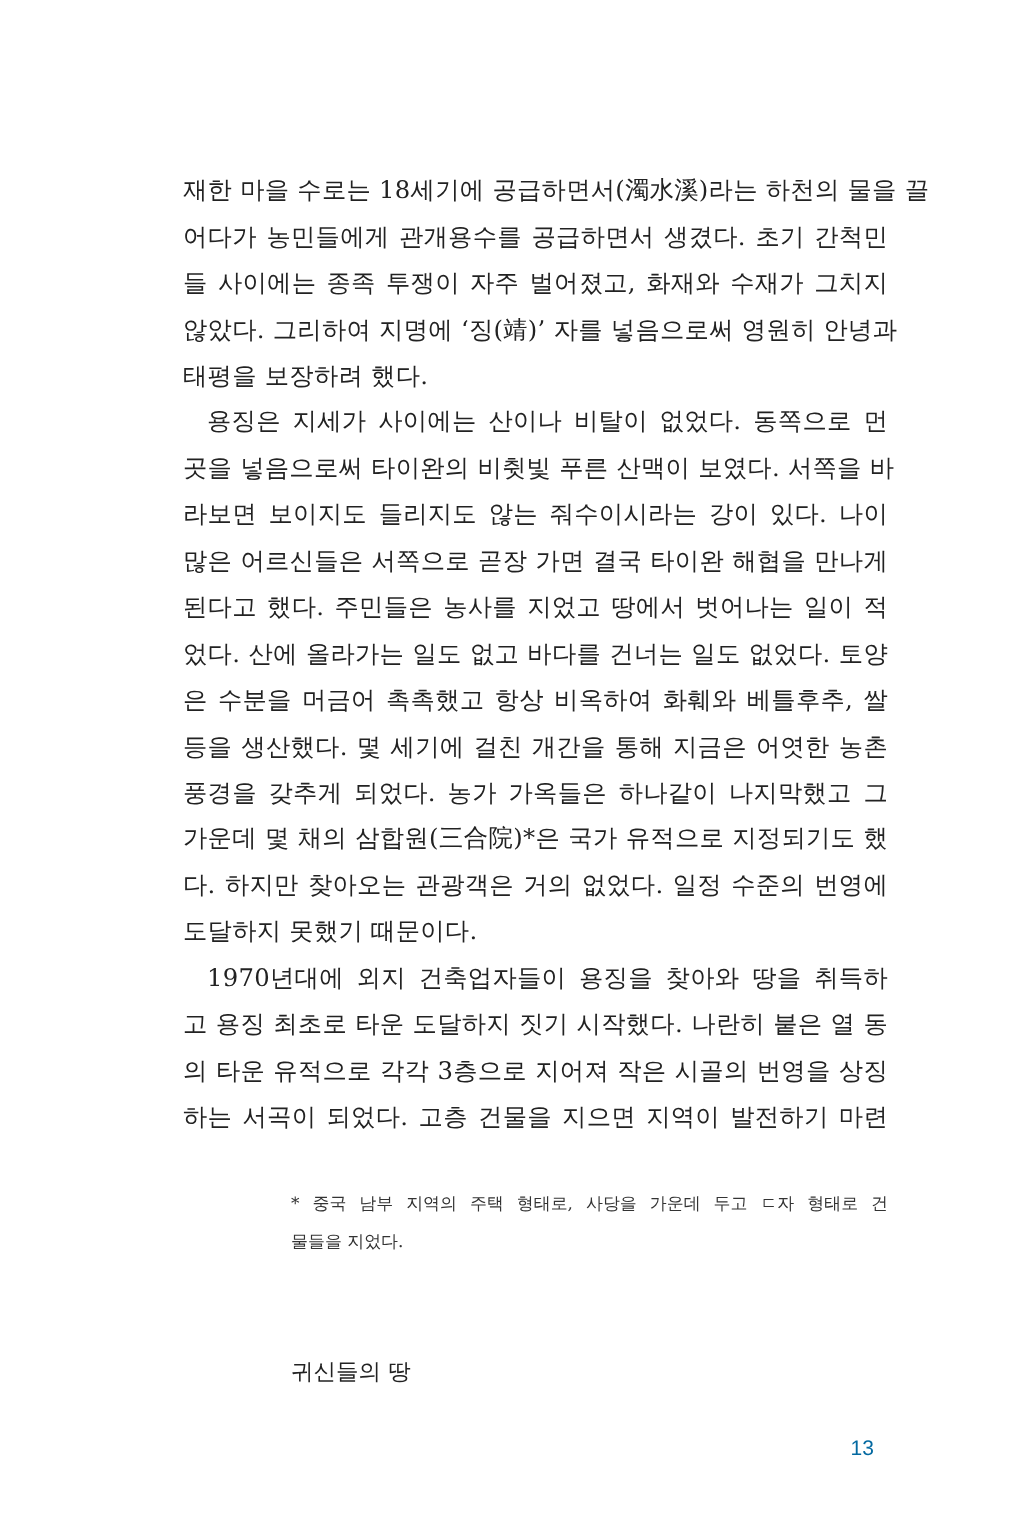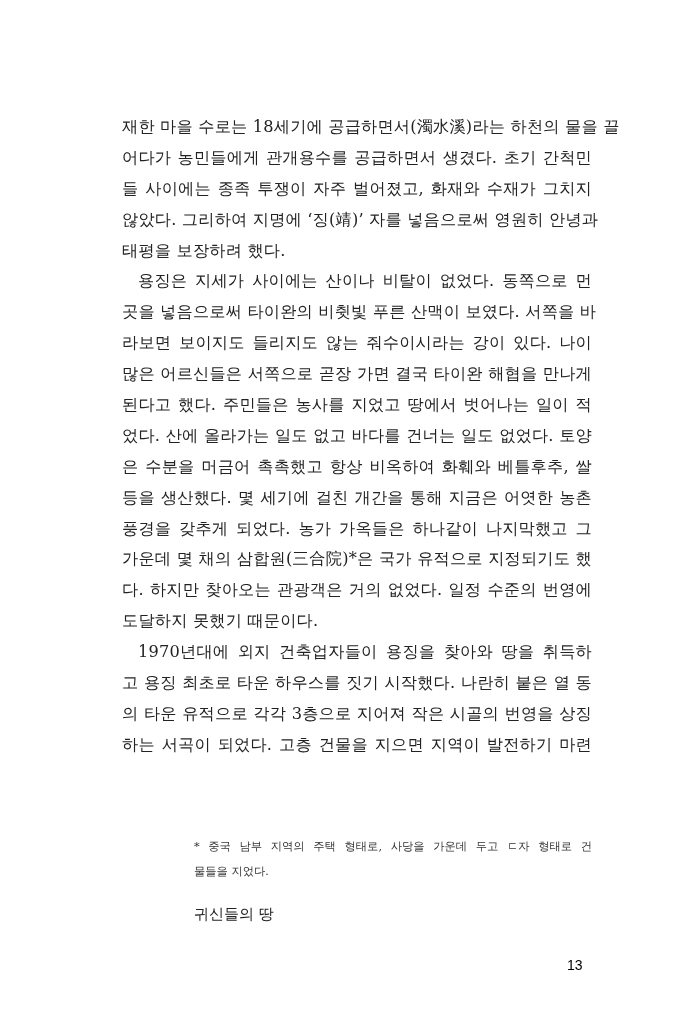--- a/index.html
+++ b/index.html
@@ -8,32 +8,32 @@
     font-family: "DejaVu Serif", "Liberation Serif", serif; color: #222222;
   }
   .body-text {
     position: absolute; left: 122px; top: 112px; width: 470px;
     font-size: 16.2px; line-height: 30.9px; letter-spacing: 0.2px;
   }
   .line { display: block; white-space: nowrap; text-align: justify; text-align-last: justify; height: 30.9px; }
   .line.last { text-align-last: left; }
   .line.indent { padding-left: 16px; }
   .footnote {
-    position: absolute; left: 194px; top: 834px; width: 398px;
+    position: absolute; left: 194px; top: 790px; width: 398px;
     font-size: 11.3px; line-height: 25px; color: #333333;
   }
   .fline { display: block; white-space: nowrap; text-align: justify; text-align-last: justify; }
   .fline.last { text-align-last: left; }
   .footer-title {
     position: absolute; left: 194px; top: 905px; font-family: "DejaVu Sans", "Liberation Sans", sans-serif;
     font-size: 15px; color: #222222;
   }
   .page-number {
     position: absolute; left: 567px; top: 957px; font-family: "Liberation Sans", "DejaVu Sans", sans-serif;
-    font-size: 14px; color: #000000;
+    font-size: 14px; color: #0369a1;
   }
 </style>
 </head>
 <body>
 
 <div class="body-text">
   <span class="line">재한 마을 수로는 18세기에 공급하면서(濁水溪)라는 하천의 물을 끌</span>
   <span class="line">어다가 농민들에게 관개용수를 공급하면서 생겼다. 초기 간척민</span>
   <span class="line">들 사이에는 종족 투쟁이 자주 벌어졌고, 화재와 수재가 그치지</span>
   <span class="line">않았다. 그리하여 지명에 ‘징(靖)’ 자를 넣음으로써 영원히 안녕과</span>
@@ -44,21 +44,21 @@
   <span class="line">많은 어르신들은 서쪽으로 곧장 가면 결국 타이완 해협을 만나게</span>
   <span class="line">된다고 했다. 주민들은 농사를 지었고 땅에서 벗어나는 일이 적</span>
   <span class="line">었다. 산에 올라가는 일도 없고 바다를 건너는 일도 없었다. 토양</span>
   <span class="line">은 수분을 머금어 촉촉했고 항상 비옥하여 화훼와 베틀후추, 쌀</span>
   <span class="line">등을 생산했다. 몇 세기에 걸친 개간을 통해 지금은 어엿한 농촌</span>
   <span class="line">풍경을 갖추게 되었다. 농가 가옥들은 하나같이 나지막했고 그</span>
   <span class="line">가운데 몇 채의 삼합원(三合院)*은 국가 유적으로 지정되기도 했</span>
   <span class="line">다. 하지만 찾아오는 관광객은 거의 없었다. 일정 수준의 번영에</span>
   <span class="line last">도달하지 못했기 때문이다.</span>
   <span class="line indent">1970년대에 외지 건축업자들이 용징을 찾아와 땅을 취득하</span>
-  <span class="line">고 용징 최초로 타운 하우스를 짓기 시작했다. 나란히 붙은 열 동</span>
+  <span class="line">고 용징 최초로 타운 도달하지 짓기 시작했다. 나란히 붙은 열 동</span>
   <span class="line">의 타운 유적으로 각각 3층으로 지어져 작은 시골의 번영을 상징</span>
   <span class="line">하는 서곡이 되었다. 고층 건물을 지으면 지역이 발전하기 마련</span>
 </div>
 
 <div class="footnote">
   <span class="fline">* 중국 남부 지역의 주택 형태로, 사당을 가운데 두고 ㄷ자 형태로 건</span>
   <span class="fline last">물들을 지었다.</span>
 </div>
 
 <div class="footer-title">귀신들의 땅</div>

